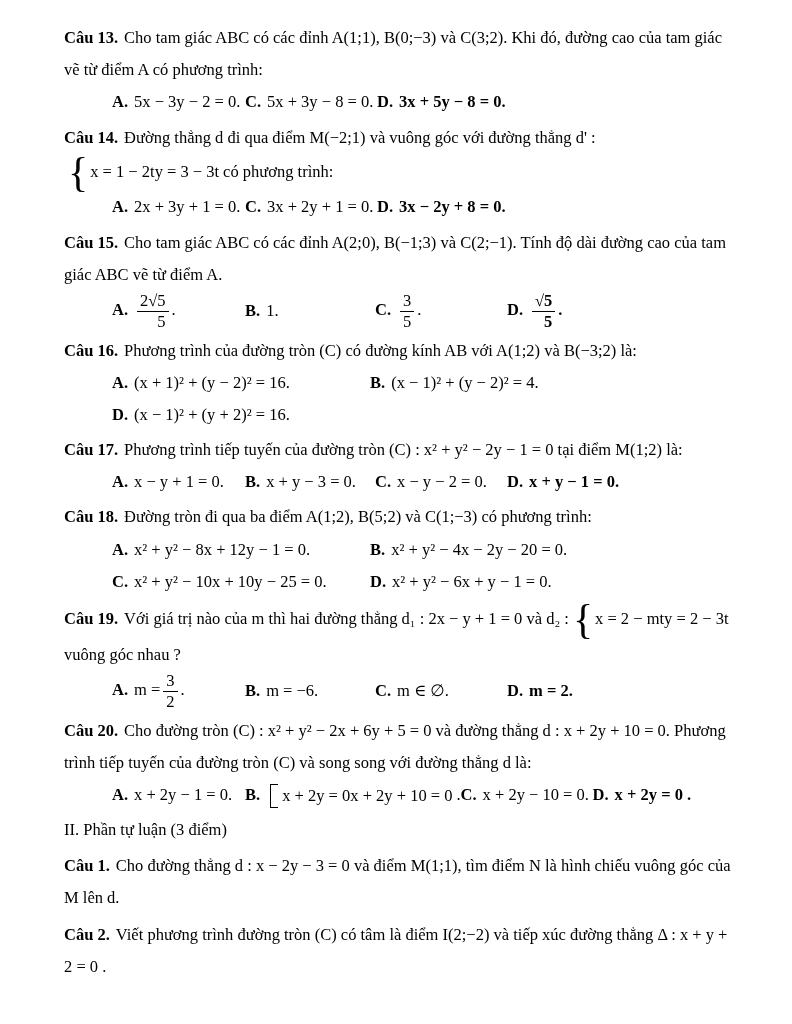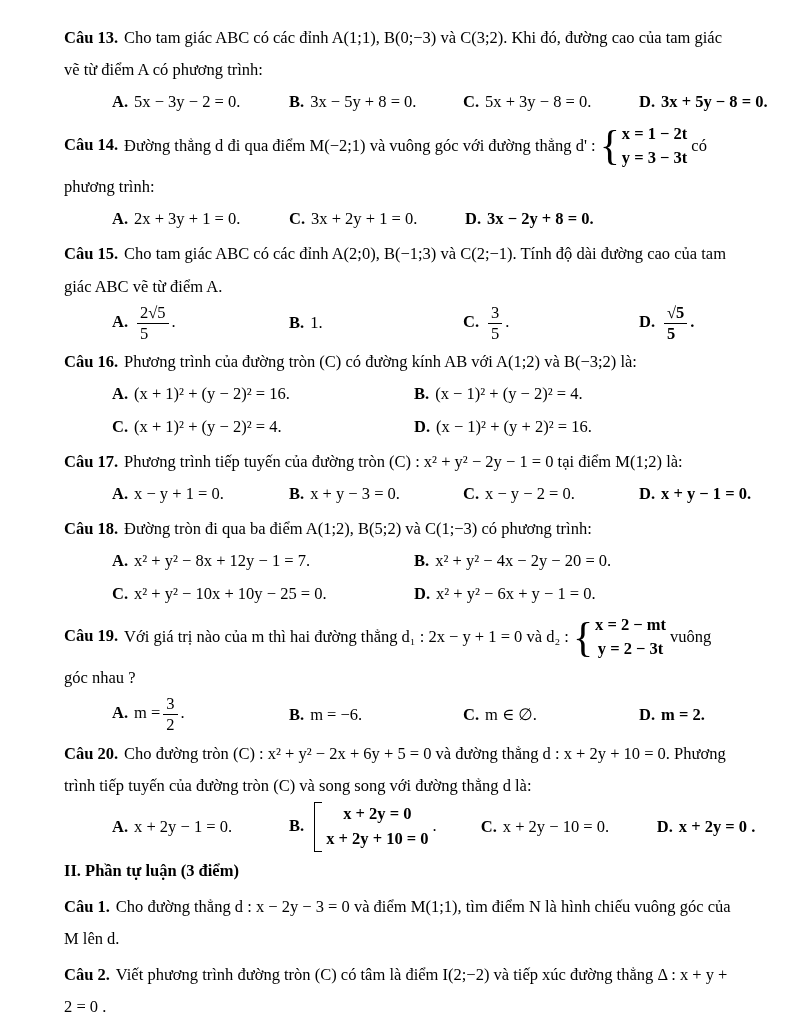--- a/index.html
+++ b/index.html
@@ -2,50 +2,49 @@
 <html><head>
 <meta charset="utf-8">
 <style>
   * { margin:0; padding:0; box-sizing:border-box; }
   html,body { width:792px; height:1024px; background:#fff; overflow:hidden; }
   body { font-family:"Liberation Serif","DejaVu Serif",serif; color:#000; }
   .page { width:792px; padding:22px 58px 0 64px; font-size:16.5px; line-height:1.95; }
   .q { margin-bottom:3px; }
   .ql { margin-right:6px; }
   .ol { margin-right:6px; }
-  .opts { display:flex; padding-left:48px;gap:44px; }
+  .opts { display:flex; padding-left:48px; }
   .opts.vcenter { align-items:center; }
   .row4 .c1 { flex:0 0 133px; }
   .row4 .c2 { flex:0 0 130px; }
   .row4 .c3 { flex:0 0 132px; }
   .row4 .c4 { flex:1 0 auto;font-weight:bold; }
   .row2 .c1 { flex:0 0 258px; }
   .row2 .c2 { flex:1 0 auto; }
   .opt { white-space:nowrap; }
-  .frac { display:inline-flex; flex-direction:column; align-items:flex-start;
+  .frac { display:inline-flex; flex-direction:column; align-items:flex-end;
           vertical-align:middle; line-height:1.2; margin:0 3px; }
   .fn { border-bottom:1px solid #000; padding:0 3px; }
   .fd { padding:0 3px; }
   .sys { display:inline-flex; align-items:center; vertical-align:middle; margin:0 4px; }
   .br { font-size:42px; font-weight:300; line-height:.9; margin-right:2px; }
-  .sl { display:inline-flex; flex-direction:column; line-height:1.5; text-align:center;font-weight:bold; }
+  .sl { display:inline-flex; line-height:1.5; text-align:right; }
   .sqbr { align-self:stretch; width:8px; border:1.6px solid #000; border-right:none; margin-right:4px; }
   .essay p { margin-bottom:4px; }
-  .essay-header { font-weight:bold; margin-bottom:4px; }
+  .essay-header { font-weight:normal; margin-bottom:4px; }
 </style>
 </head>
 <body>
 
 <div class="page">
 
   <div class="q">
     <p><b class="ql">Câu 13.</b><span>Cho tam giác ABC có các đỉnh A(1;1), B(0;−3) và C(3;2). Khi đó, đường cao của tam giác vẽ từ điểm A có phương trình:</span></p>
     <div class="opts row4">
       <span class="opt c1"><b class="ol">A.</b><span>5x − 3y − 2 = 0.</span></span>
-      <span class="opt c2"><b class="ol">B.</b><span>3x − 5y + 8 = 0.</span></span>
       <span class="opt c3"><b class="ol">C.</b><span>5x + 3y − 8 = 0.</span></span>
       <span class="opt c4"><b class="ol">D.</b><span>3x + 5y − 8 = 0.</span></span>
     </div>
   </div>
 
   <div class="q">
     <p><b class="ql">Câu 14.</b><span>Đường thẳng d đi qua điểm M(−2;1) và vuông góc với đường thẳng d' :</span><span class="sys">
           <span class="br">{</span>
           <span class="sl">
             <span>x = 1 − 2t</span>
@@ -78,39 +77,38 @@
     </div>
   </div>
 
   <div class="q">
     <p><b class="ql">Câu 16.</b><span>Phương trình của đường tròn (C) có đường kính AB với A(1;2) và B(−3;2) là:</span></p>
     <div class="opts row2">
       <span class="opt c1"><b class="ol">A.</b><span>(x + 1)² + (y − 2)² = 16.</span></span>
       <span class="opt c2"><b class="ol">B.</b><span>(x − 1)² + (y − 2)² = 4.</span></span>
     </div>
     <div class="opts row2">
-      <span class="opt c1"><b class="ol">C.</b><span>(x + 1)² + (y − 2)² = 4.</span></span>
       <span class="opt c2"><b class="ol">D.</b><span>(x − 1)² + (y + 2)² = 16.</span></span>
     </div>
   </div>
 
   <div class="q">
     <p><b class="ql">Câu 17.</b><span>Phương trình tiếp tuyến của đường tròn (C) : x² + y² − 2y − 1 = 0 tại điểm M(1;2) là:</span></p>
     <div class="opts row4">
       <span class="opt c1"><b class="ol">A.</b><span>x − y + 1 = 0.</span></span>
       <span class="opt c2"><b class="ol">B.</b><span>x + y − 3 = 0.</span></span>
       <span class="opt c3"><b class="ol">C.</b><span>x − y − 2 = 0.</span></span>
       <span class="opt c4"><b class="ol">D.</b><span>x + y − 1 = 0.</span></span>
     </div>
   </div>
 
   <div class="q">
     <p><b class="ql">Câu 18.</b><span>Đường tròn đi qua ba điểm A(1;2), B(5;2) và C(1;−3) có phương trình:</span></p>
     <div class="opts row2">
-      <span class="opt c1"><b class="ol">A.</b><span>x² + y² − 8x + 12y − 1 = 7.</span></span>
+      <span class="opt c1"><b class="ol">A.</b><span>x² + y² − 8x + 12y − 1 = 0.</span></span>
       <span class="opt c2"><b class="ol">B.</b><span>x² + y² − 4x − 2y − 20 = 0.</span></span>
     </div>
     <div class="opts row2">
       <span class="opt c1"><b class="ol">C.</b><span>x² + y² − 10x + 10y − 25 = 0.</span></span>
       <span class="opt c2"><b class="ol">D.</b><span>x² + y² − 6x + y − 1 = 0.</span></span>
     </div>
   </div>
 
   <div class="q">
     <p><b class="ql">Câu 19.</b><span>Với giá trị nào của m thì hai đường thẳng d₁ : 2x − y + 1 = 0 và d₂ :</span><span class="sys">

